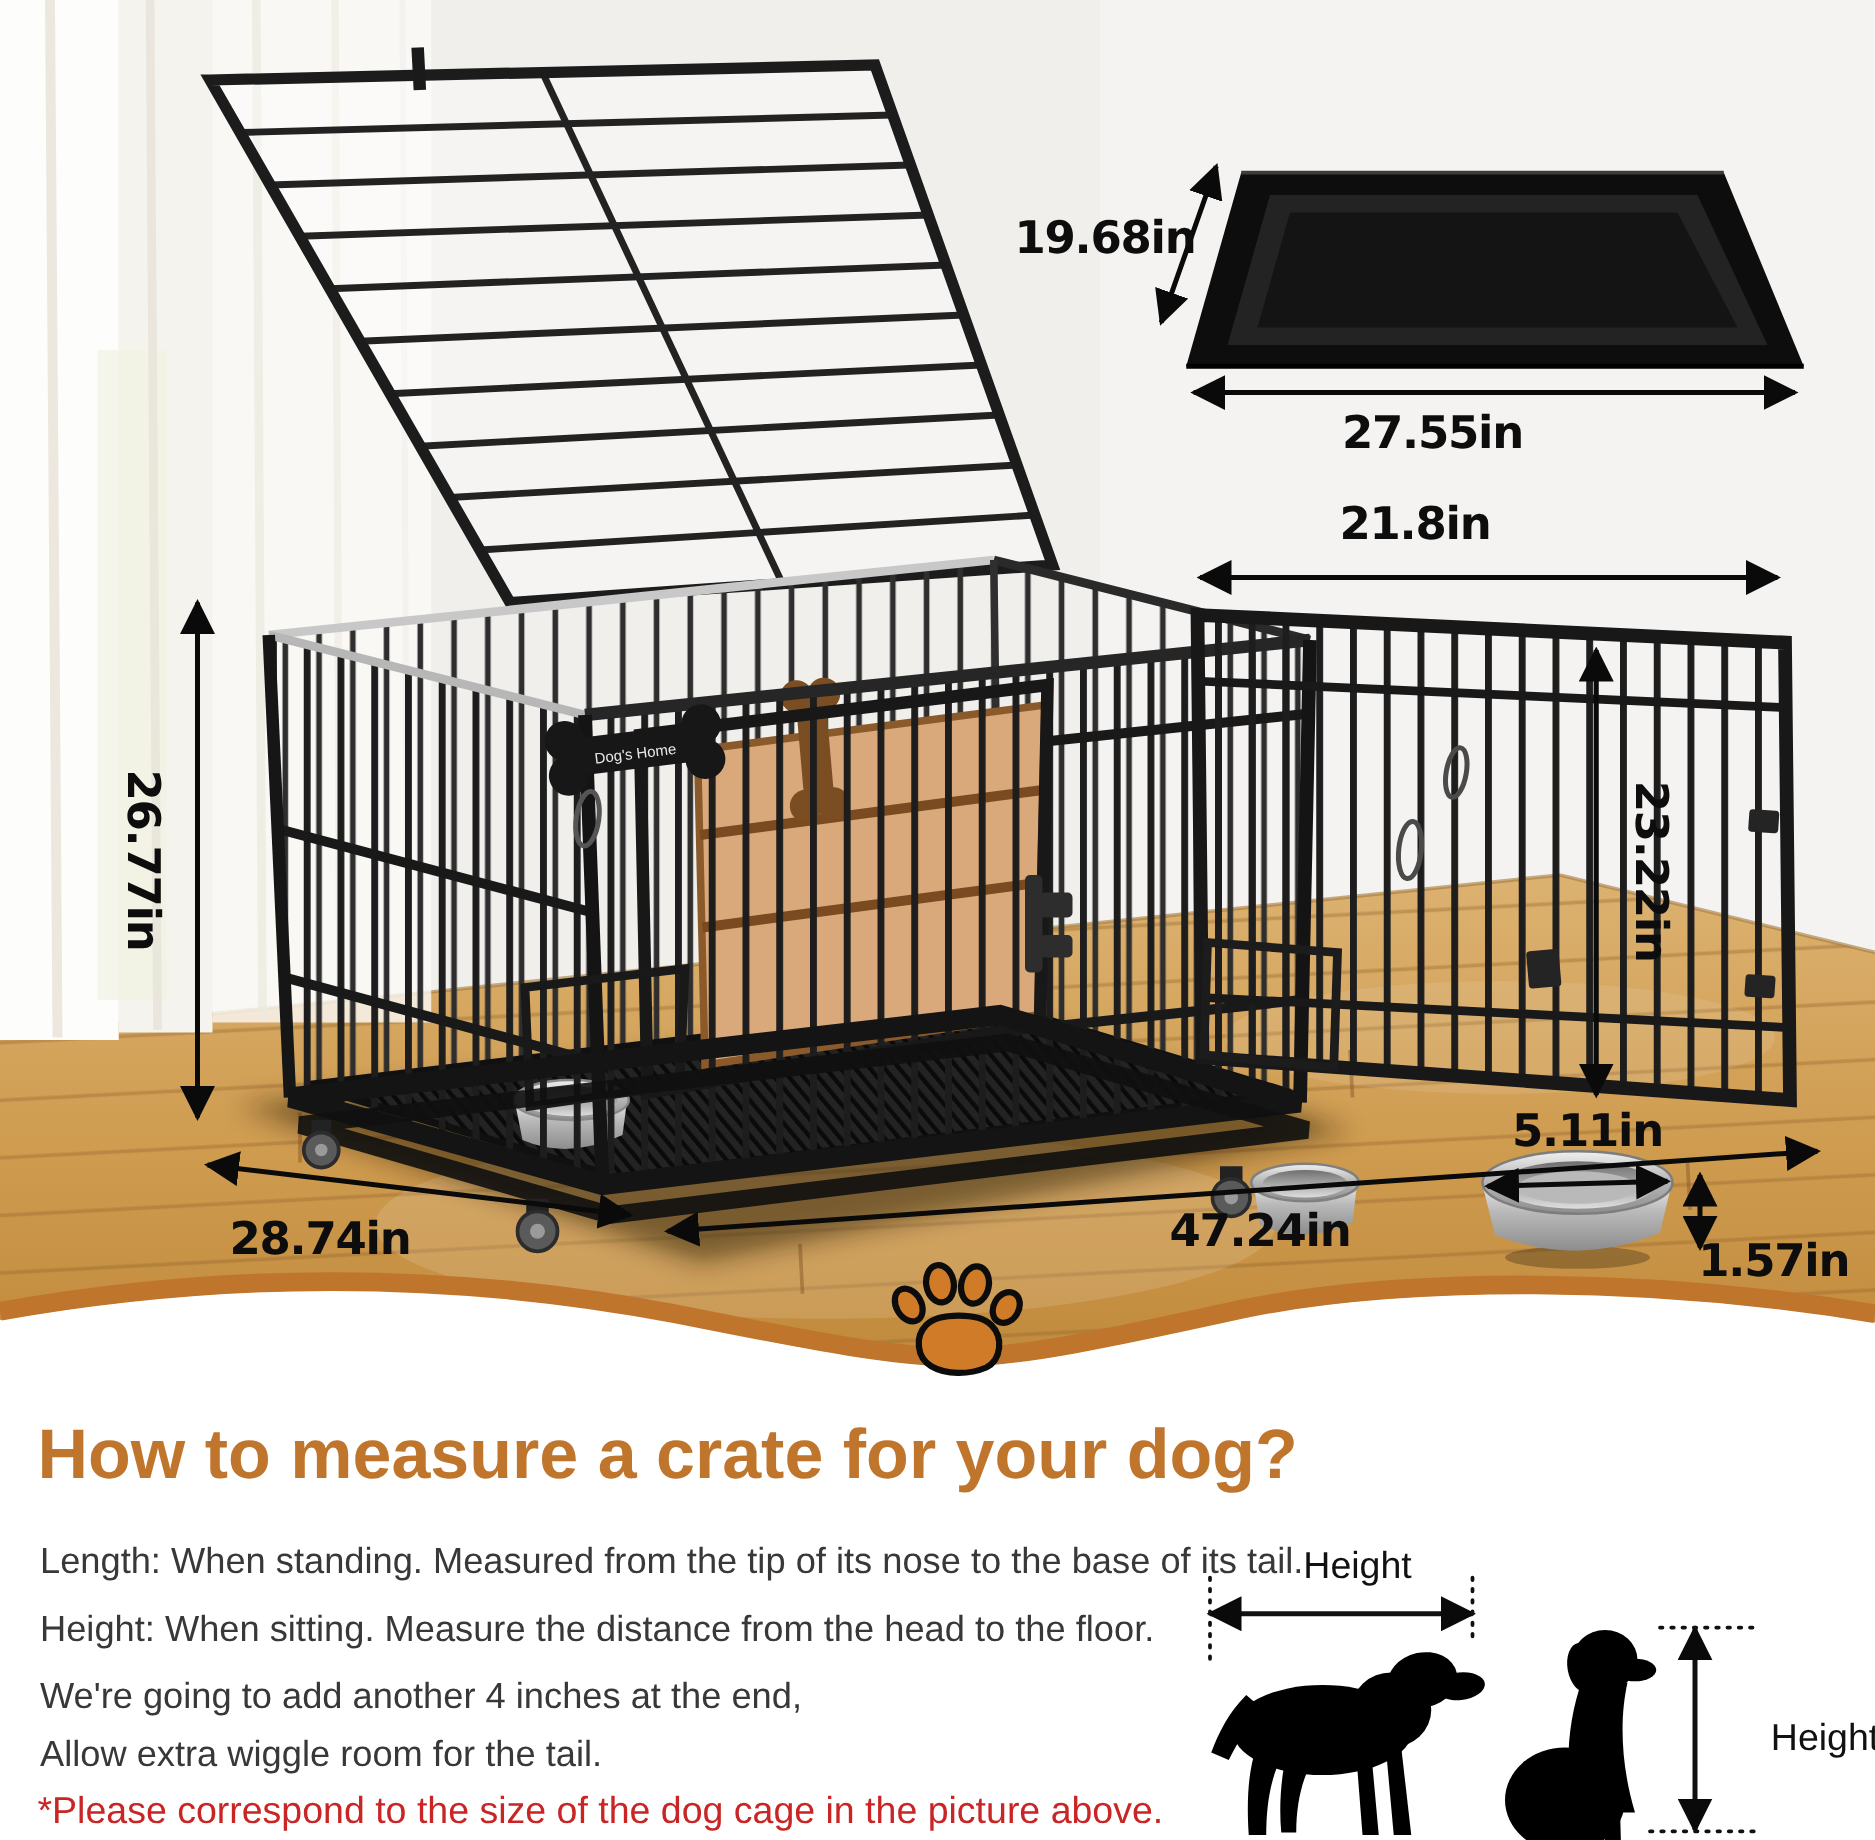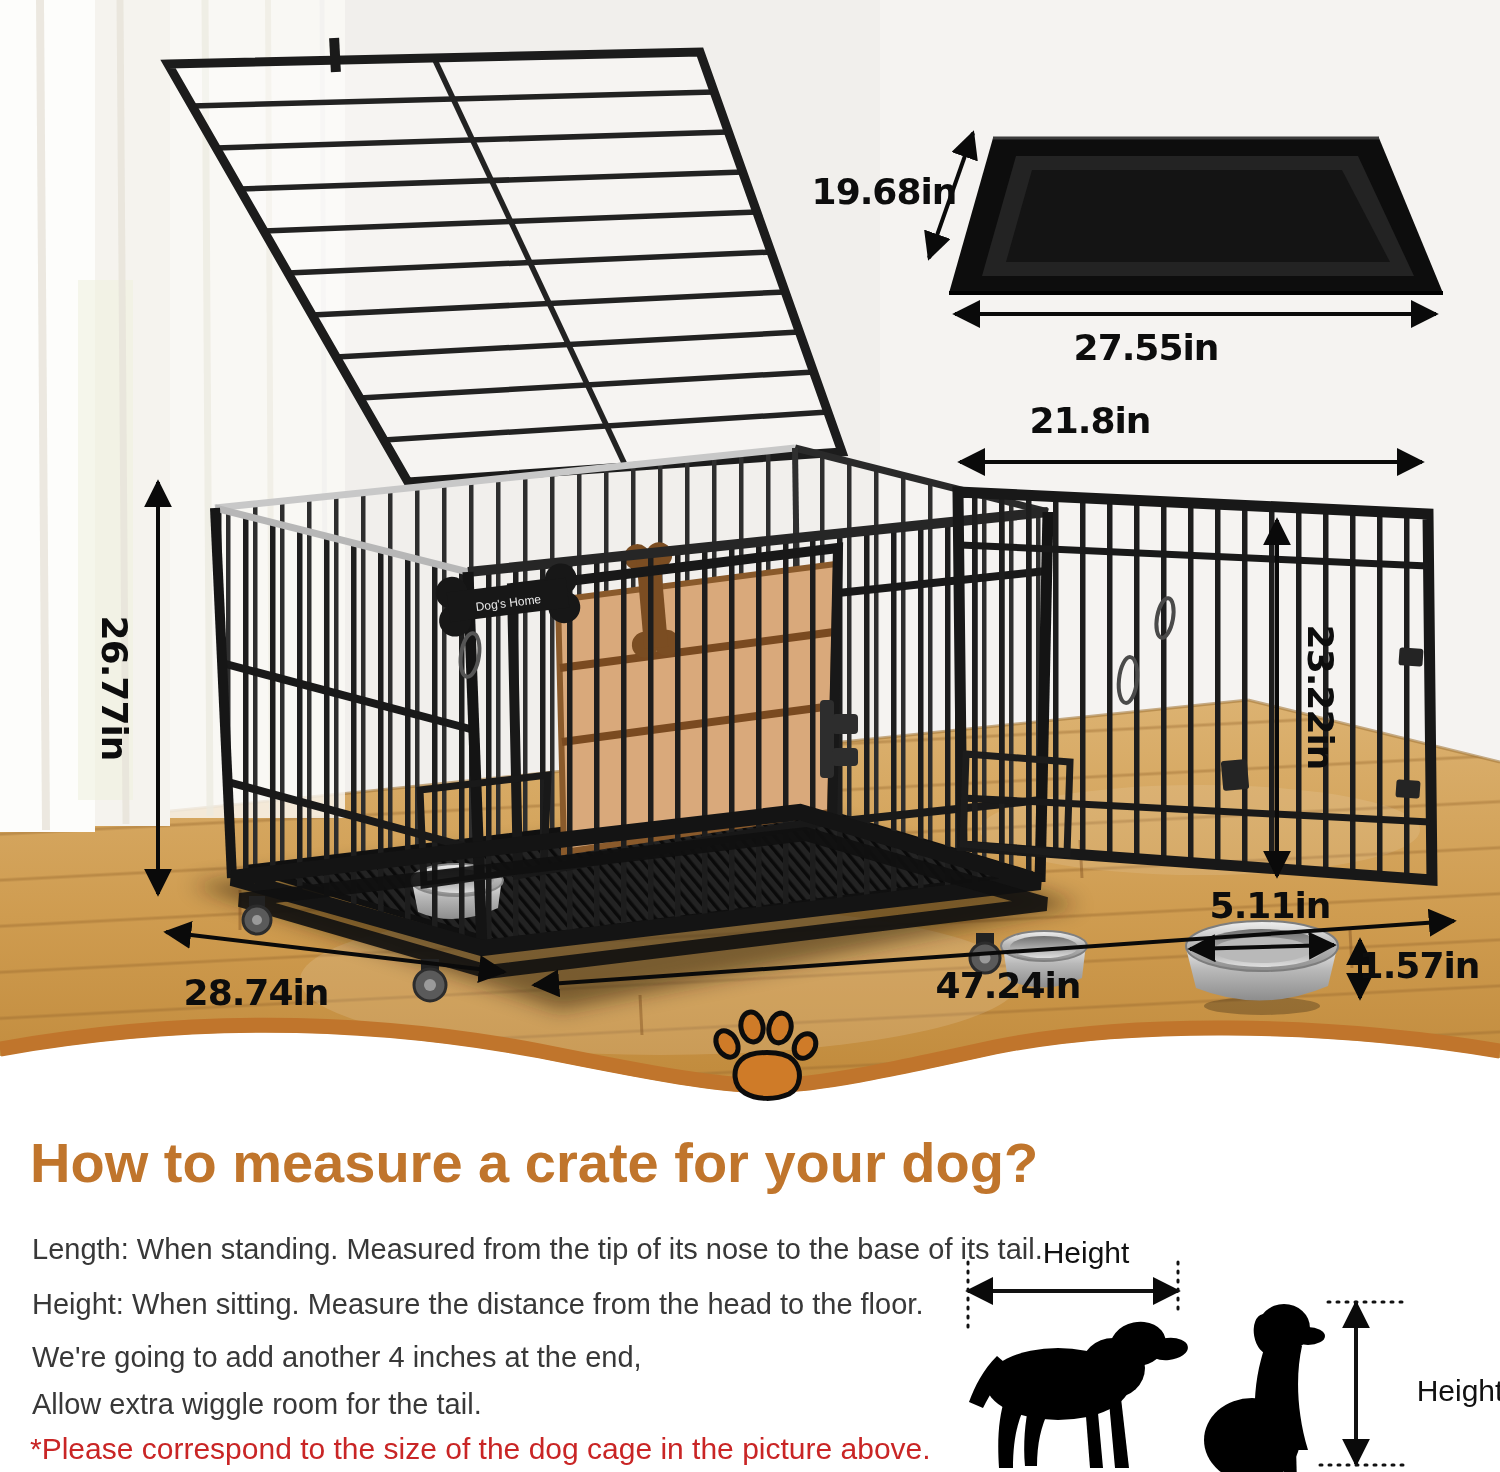--- a/index.html
+++ b/index.html
@@ -282,26 +282,26 @@
     <line x1="1178" y1="1262" x2="1178" y2="1312" stroke-width="3" stroke-dasharray="2 7" stroke-linecap="round"></line>
     <line x1="1356" y1="1303" x2="1356" y2="1464" stroke-width="4" marker-start="url(#ah)" marker-end="url(#ah)"></line>
     <line x1="1328" y1="1302" x2="1404" y2="1302" stroke-width="3" stroke-dasharray="2 7" stroke-linecap="round"></line>
     <line x1="1320" y1="1465" x2="1404" y2="1465" stroke-width="3" stroke-dasharray="2 7" stroke-linecap="round"></line>
   </g>
 </svg>
 
 <div class="lbl dim rot" style="left:114px;top:688px;">26.77in</div>
 <div class="lbl dim" style="left:256px;top:992px;">28.74in</div>
 <div class="lbl dim" style="left:1008px;top:985px;">47.24in</div>
-<div class="lbl dim" style="left:1090px;top:420px;">21.8in</div>
+<div class="lbl dim" style="left:1132px;top:420px;">21.8in</div>
 <div class="lbl dim rot" style="left:1320px;top:697px;">23.22in</div>
 <div class="lbl dim" style="left:884px;top:191px;">19.68in</div>
 <div class="lbl dim" style="left:1146px;top:347px;">27.55in</div>
 <div class="lbl dim small" style="left:1270px;top:905px;">5.11in</div>
-<div class="lbl dim small" style="left:1419px;top:965px;">1.57in</div>
+<div class="lbl dim small" style="left:1419px;top:1009px;">1.57in</div>
 
 <div class="lbl body-line" style="top:1233px;">Length: When standing. Measured from the tip of its nose to the base of its tail.</div>
 <div class="lbl heading">How to measure a crate for your dog?</div>
 <div class="lbl body-line" style="top:1288px;">Height: When sitting. Measure the distance from the head to the floor.</div>
 <div class="lbl body-line" style="top:1341px;">We're going to add another 4 inches at the end,</div>
 <div class="lbl body-line" style="top:1388px;">Allow extra wiggle room for the tail.</div>
 <div class="lbl note">*Please correspond to the size of the dog cage in the picture above.</div>
 
 <div class="lbl diag" style="left:1086px;top:1253px;">Height</div>
 <div class="lbl diag" style="left:1460px;top:1391px;">Height</div>

